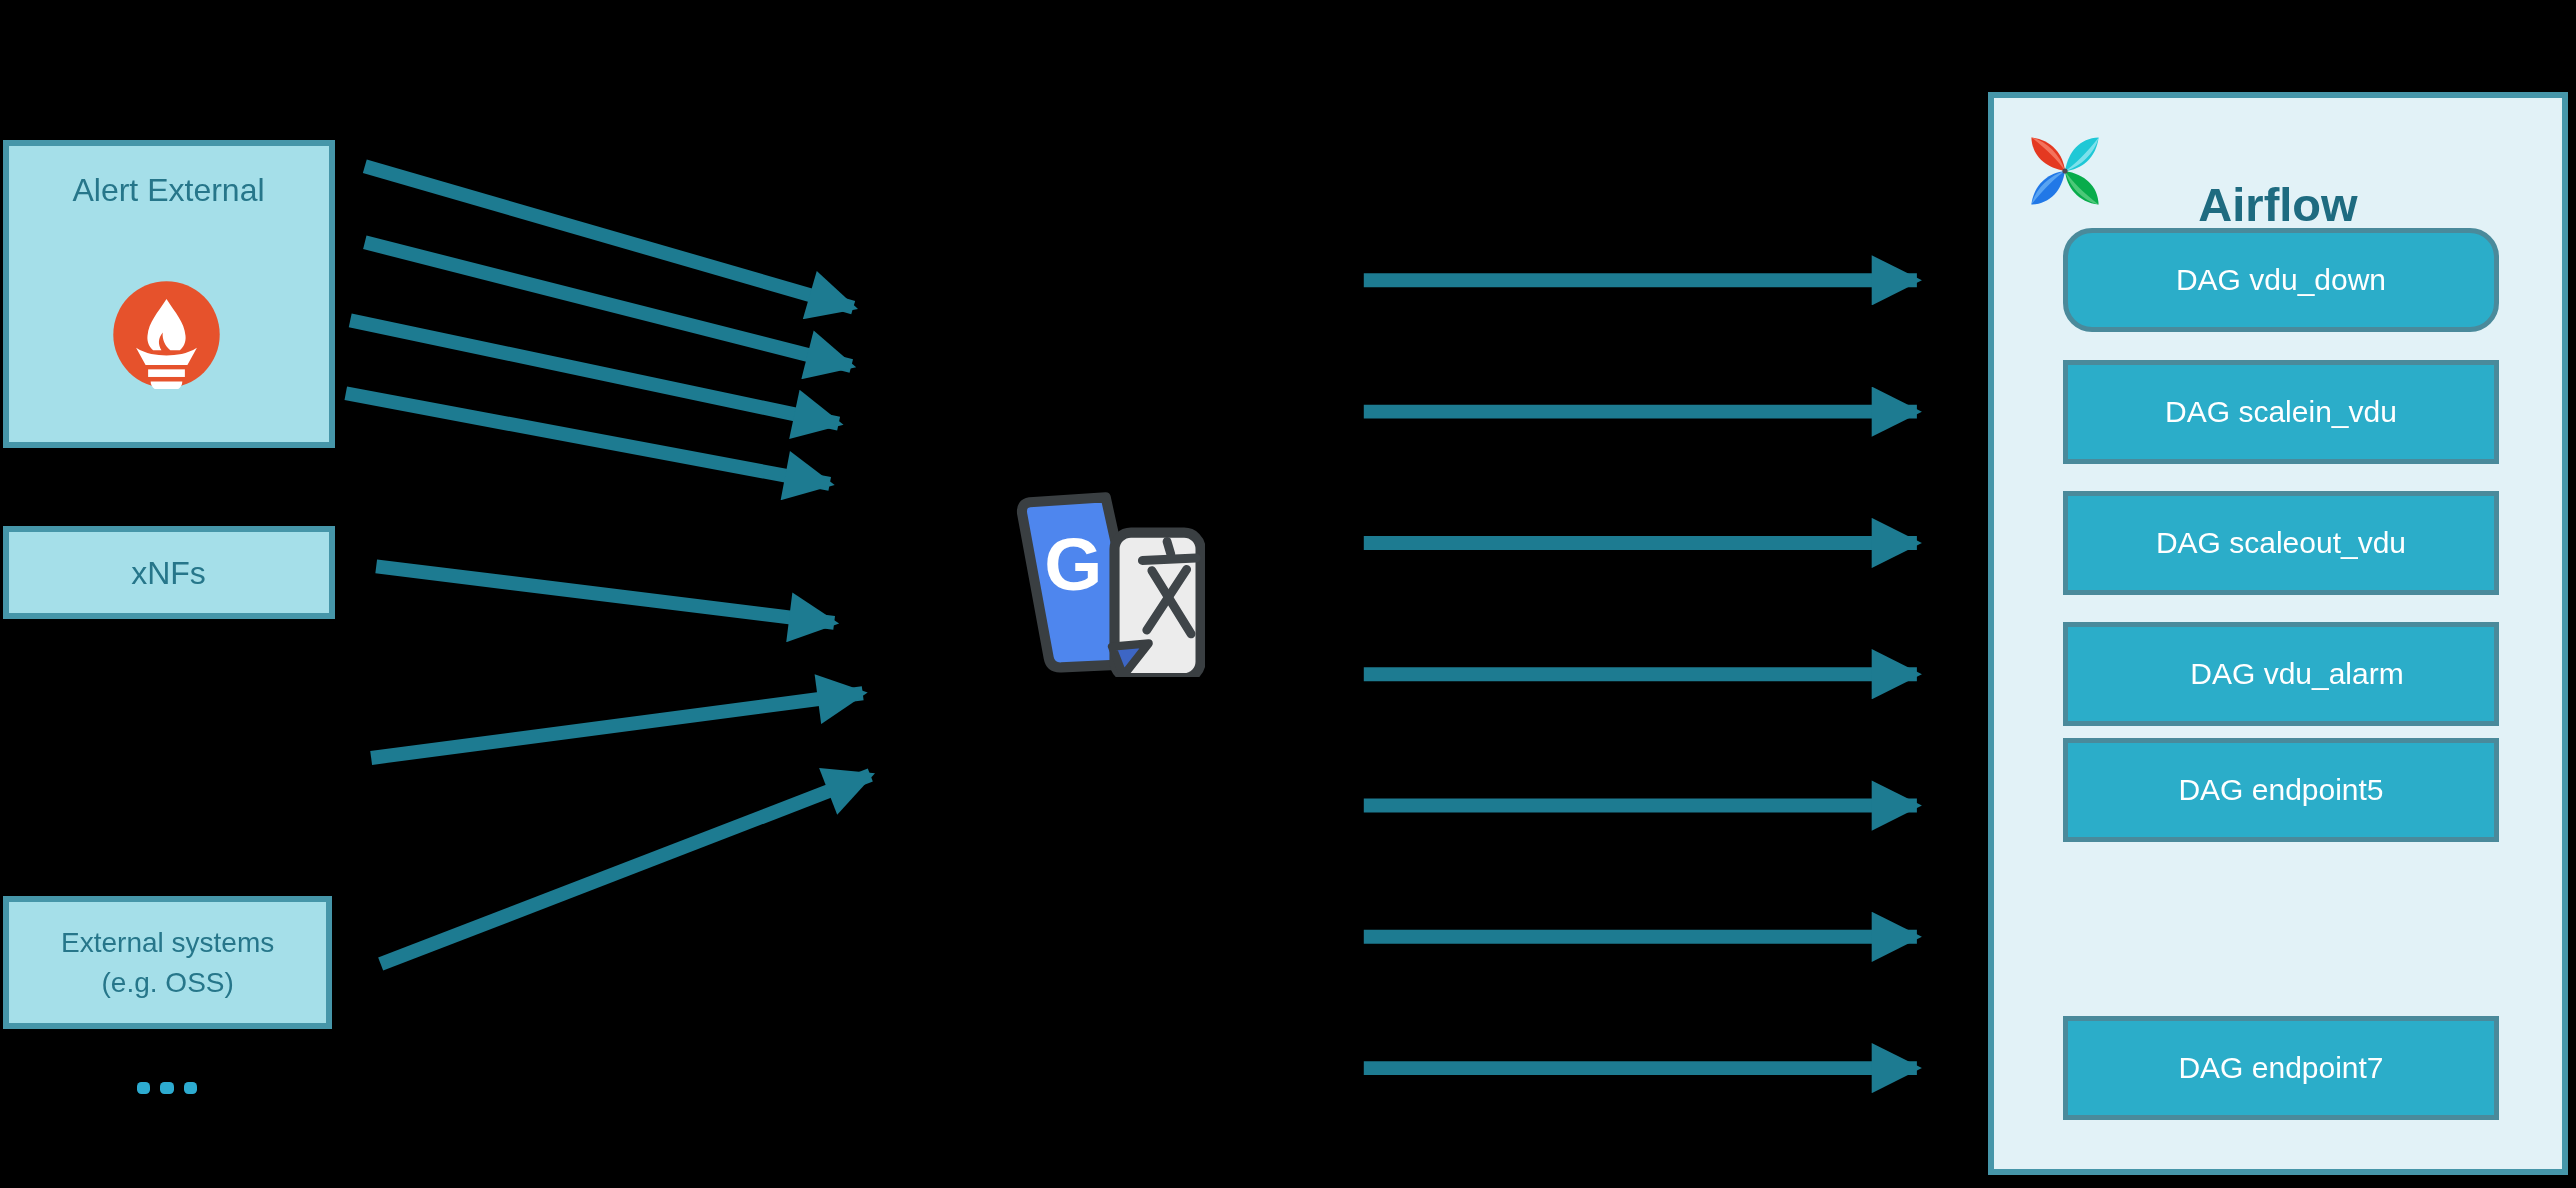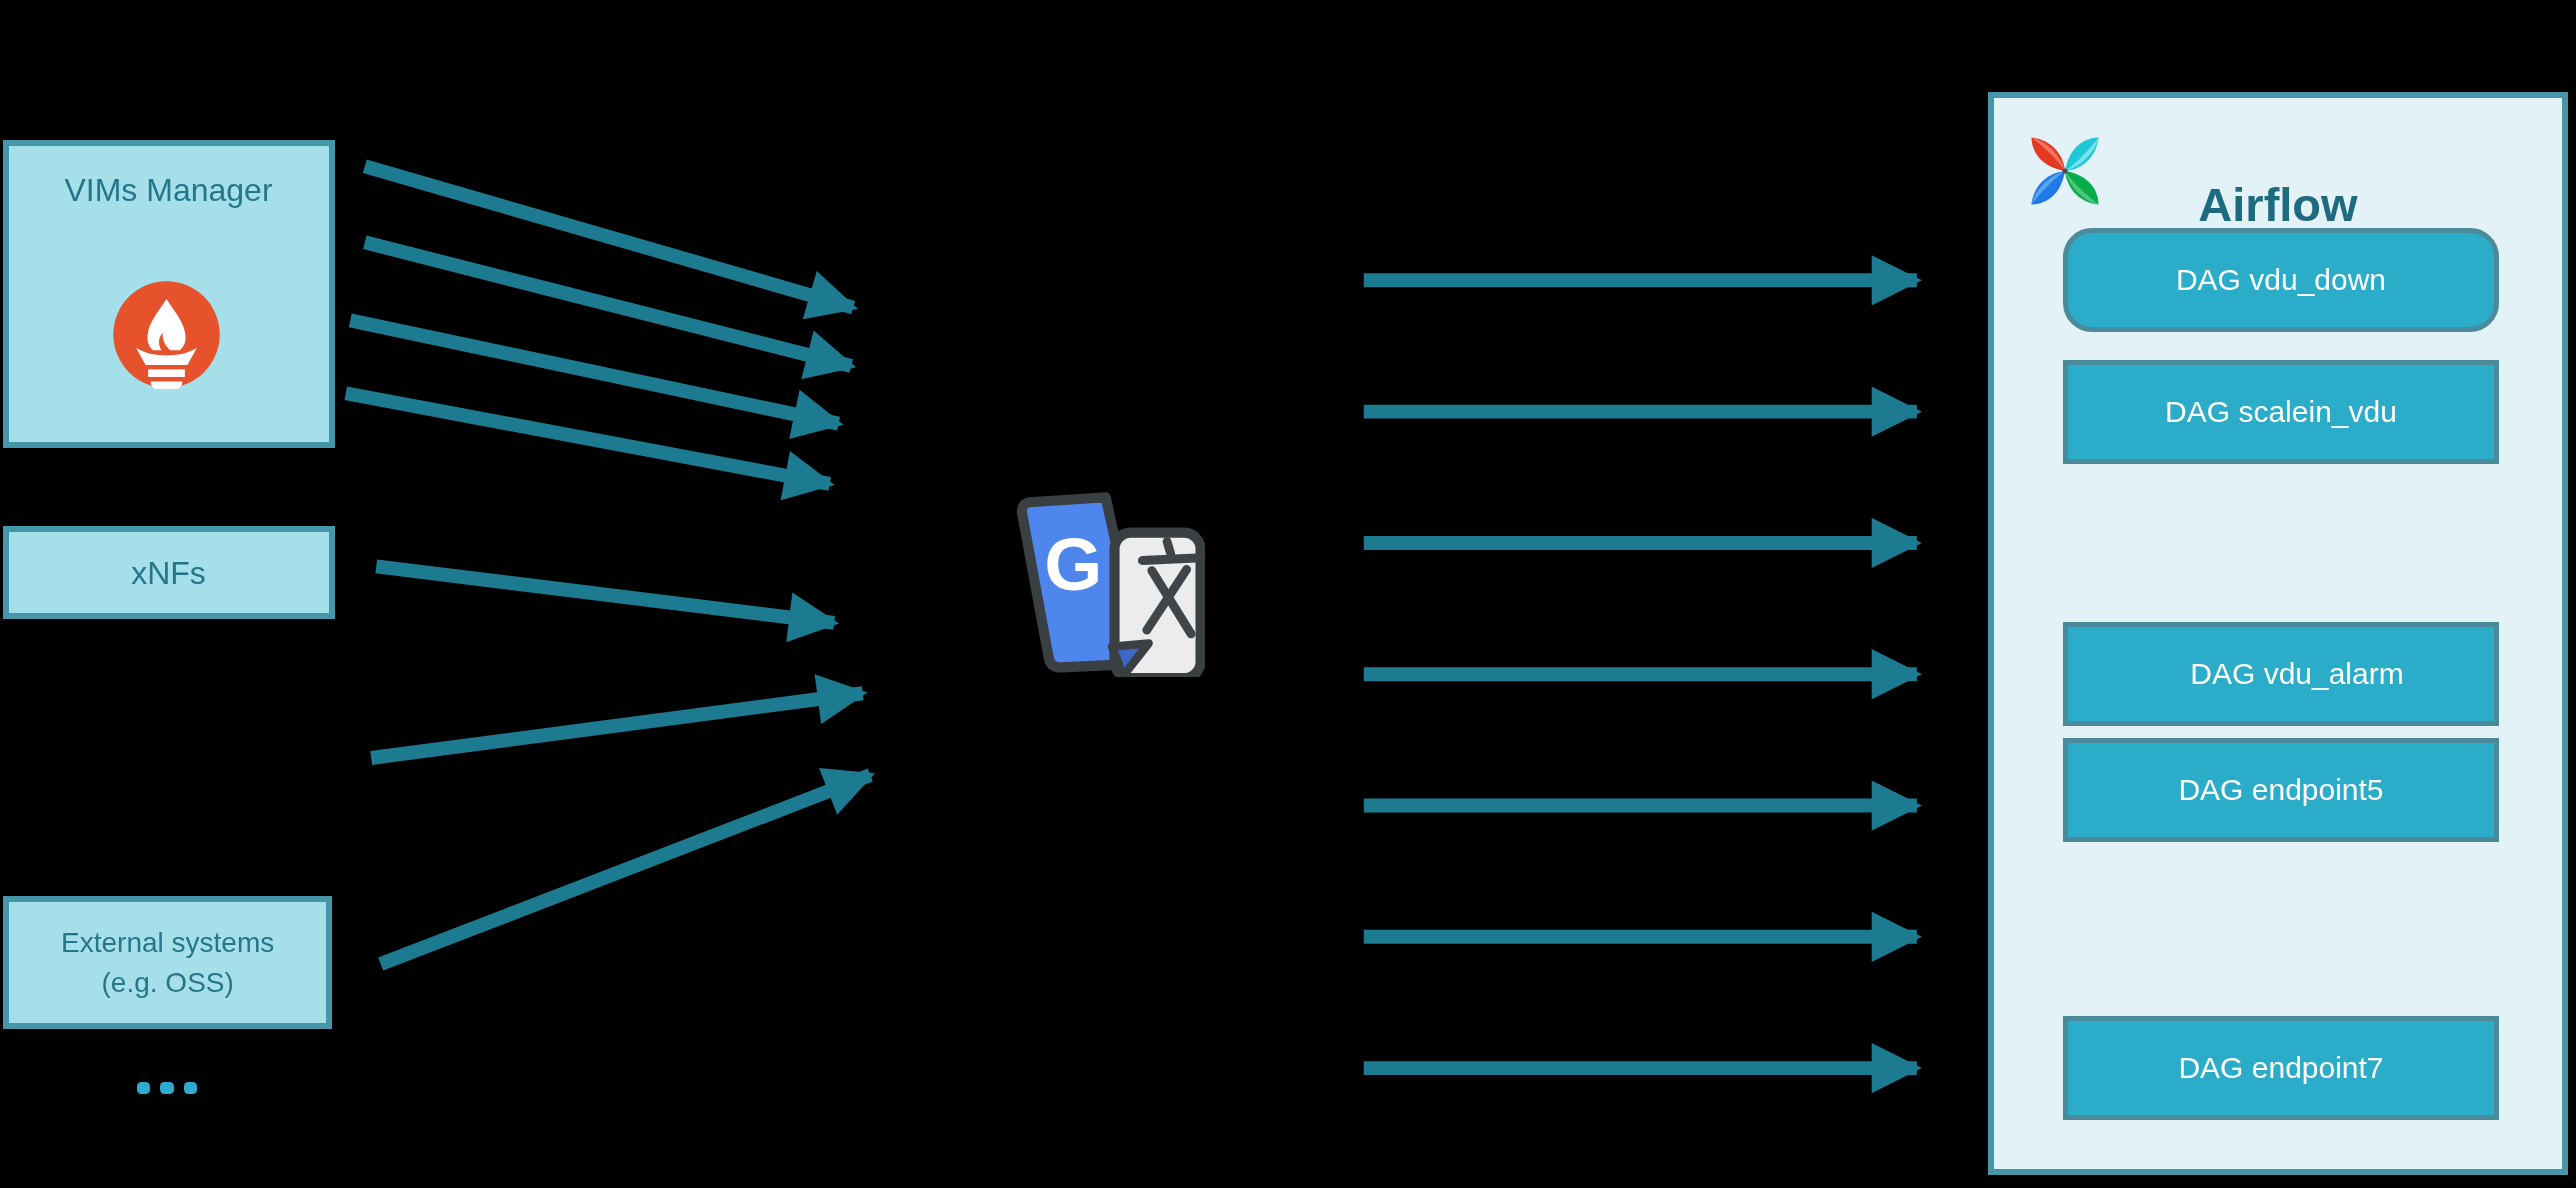--- a/index.html
+++ b/index.html
@@ -32,21 +32,21 @@
           justify-content:center;}
   .dag span{color:#ffffff;font-size:30px;}
   #arrows{position:absolute;left:0;top:0;pointer-events:none;}
 </style>
 </head>
 <body>
 
 <div id="canvas">
 
   <div class="srcbox" id="alert-manager">
-    <div class="lbl">VIMs Manager</div>
+    <div class="lbl">Alert External</div>
   </div>
   <svg id="prometheus-icon" width="109" height="109" viewBox="0 0 172 172">
     <circle cx="86" cy="86" r="84" fill="#e6522c"></circle>
     <path fill="#ffffff" d="M86,30 C72,52 58,66 56,88 C55,98 59,106 65,111 L78,111 C72,101 73,92 80,83 C79,95 84,104 92,111 L107,111 C113,106 117,98 116,88 C114,66 100,52 86,30 Z"></path>
     <path fill="#ffffff" d="M38,107 C54,117 70,119 86,119 C102,119 118,117 134,107 L119,134 L53,134 Z"></path>
     <rect x="57" y="141" width="58" height="12" fill="#ffffff"></rect>
     <path fill="#ffffff" d="M61,160 A25,18 0 0 0 111,160 Z"></path>
   </svg>
 
   <div class="srcbox" id="xnfs">
@@ -125,20 +125,23 @@
         <line x1="2150" y1="1684" x2="3022" y2="1684" marker-end="url(#ah)"></line>
       </g>
   </svg>
 
 <div class="dag" style="top: 228px; border-radius: 29px;">
       <span>DAG vdu_down</span>
     </div>
     <div class="dag" style="top: 360px;">
       <span>DAG scalein_vdu</span>
     </div>
+    <div class="dag" style="top: 491px;">
+      <span>DAG scaleout_vdu</span>
+    </div>
     <div class="dag" style="top: 622px; padding-left: 32px;">
       <span>DAG vdu_alarm</span>
     </div>
     <div class="dag" style="top: 738px;">
       <span>DAG endpoint5</span>
     </div>
     <div class="dag" style="top: 1016px;">
       <span>DAG endpoint7</span>
     </div>
   </div>

